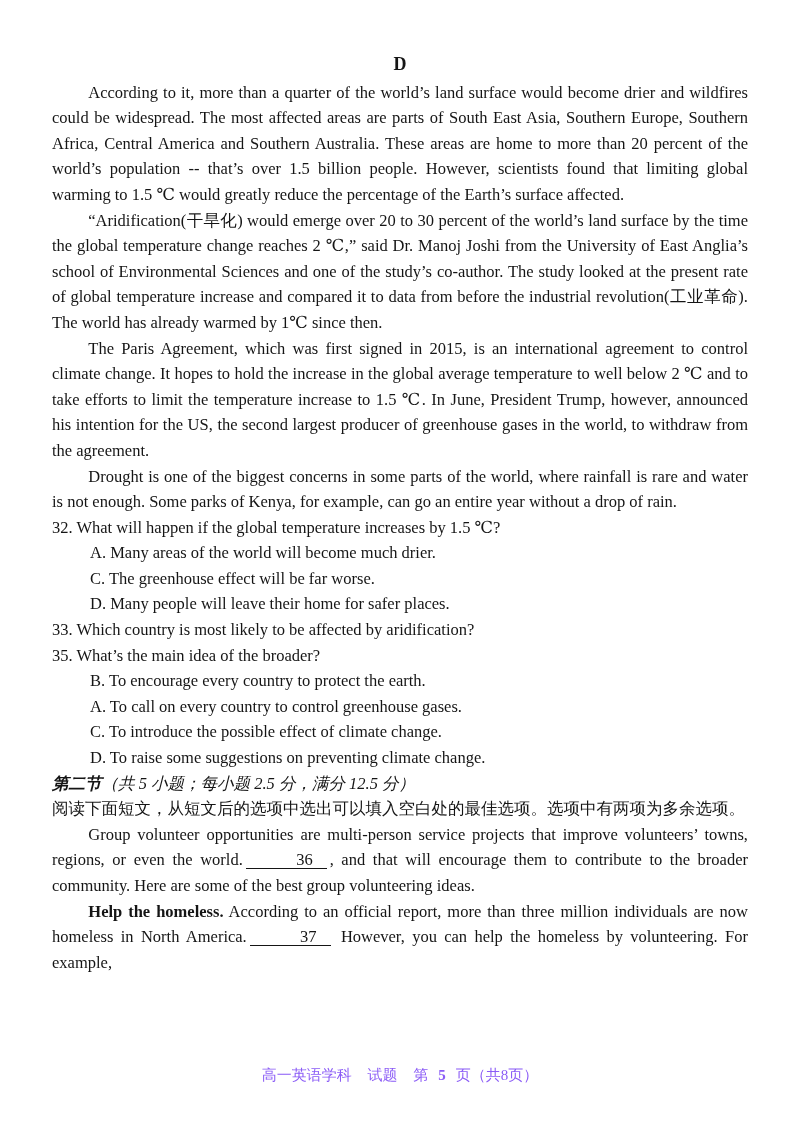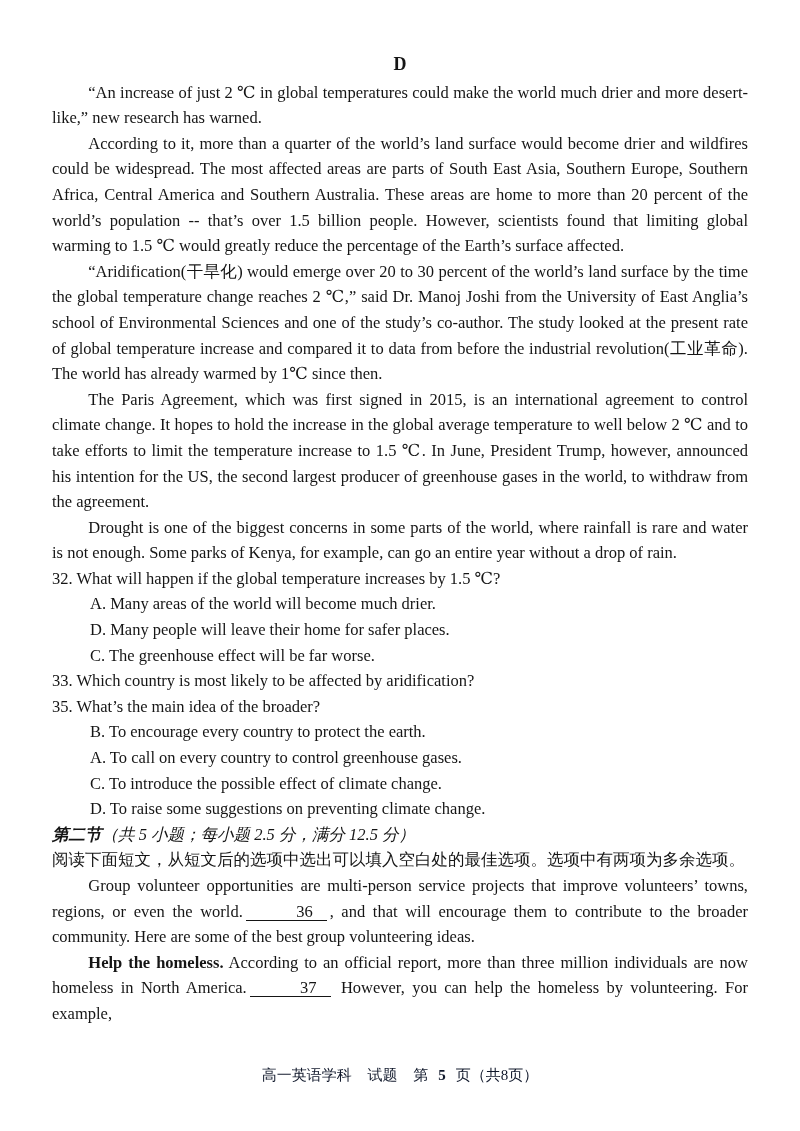--- a/index.html
+++ b/index.html
@@ -48,45 +48,44 @@
     margin: 0 3px;
   }
   .lead-bold { font-weight: bold; }
   .footer {
     position: absolute;
     left: 0;
     bottom: 42px;
     width: 100%;
     text-align: center;
     font-size: 15px;
-    color: #0f172a;
+    color: #8b5cf6;
   }
   .footer span { margin: 0 6px; }
   .footer .pg-num { font-weight: bold; margin: 0 10px; }
   .footer .pg-prefix { margin-right: 0; }
   .footer .pg-suffix { margin-left: 0; }
 </style>
 </head>
 <body>
 
 <div class="page">
 
   <div class="heading-d">D</div>
 
-  <p class="para">“An increase of just 2 ℃ in global temperatures could make the world much drier and more desert-like,” new research has warned.</p>
   <p class="para">According to it, more than a quarter of the world’s land surface would become drier and wildfires could be widespread. The most affected areas are parts of South East Asia, Southern Europe, Southern Africa, Central America and Southern Australia. These areas are home to more than 20 percent of the world’s population -- that’s over 1.5 billion people. However, scientists found that limiting global warming to 1.5 ℃ would greatly reduce the percentage of the Earth’s surface affected.</p>
   <p class="para">“Aridification(干旱化) would emerge over 20 to 30 percent of the world’s land surface by the time the global temperature change reaches 2 ℃,” said Dr. Manoj Joshi from the University of East Anglia’s school of Environmental Sciences and one of the study’s co-author. The study looked at the present rate of global temperature increase and compared it to data from before the industrial revolution(工业革命). The world has already warmed by 1℃ since then.</p>
   <p class="para">The Paris Agreement, which was first signed in 2015, is an international agreement to control climate change. It hopes to hold the increase in the global average temperature to well below 2 ℃ and to take efforts to limit the temperature increase to 1.5 ℃. In June, President Trump, however, announced his intention for the US, the second largest producer of greenhouse gases in the world, to withdraw from the agreement.</p>
   <p class="para">Drought is one of the biggest concerns in some parts of the world, where rainfall is rare and water is not enough. Some parks of Kenya, for example, can go an entire year without a drop of rain.</p>
 
   <div class="q-block">
     <div class="q-stem"><span class="q-num">32.</span><span> What will happen if the global temperature increases by 1.5 ℃?</span></div>
     <div class="opt-stacked">A. Many areas of the world will become much drier.</div>
+    <div class="opt-stacked">C. The greenhouse effect will be far worse.</div>
     <div class="opt-stacked">D. Many people will leave their home for safer places.</div>
-    <div class="opt-stacked">C. The greenhouse effect will be far worse.</div>
   </div>
 
   <div class="q-block">
     <div class="q-stem"><span class="q-num">33.</span><span> Which country is most likely to be affected by aridification?</span></div>
   </div>
 
 
   <div class="q-block">
     <div class="q-stem"><span class="q-num">35.</span><span> What’s the main idea of the broader?</span></div>
     <div class="opt-stacked">B. To encourage every country to protect the earth.</div>

